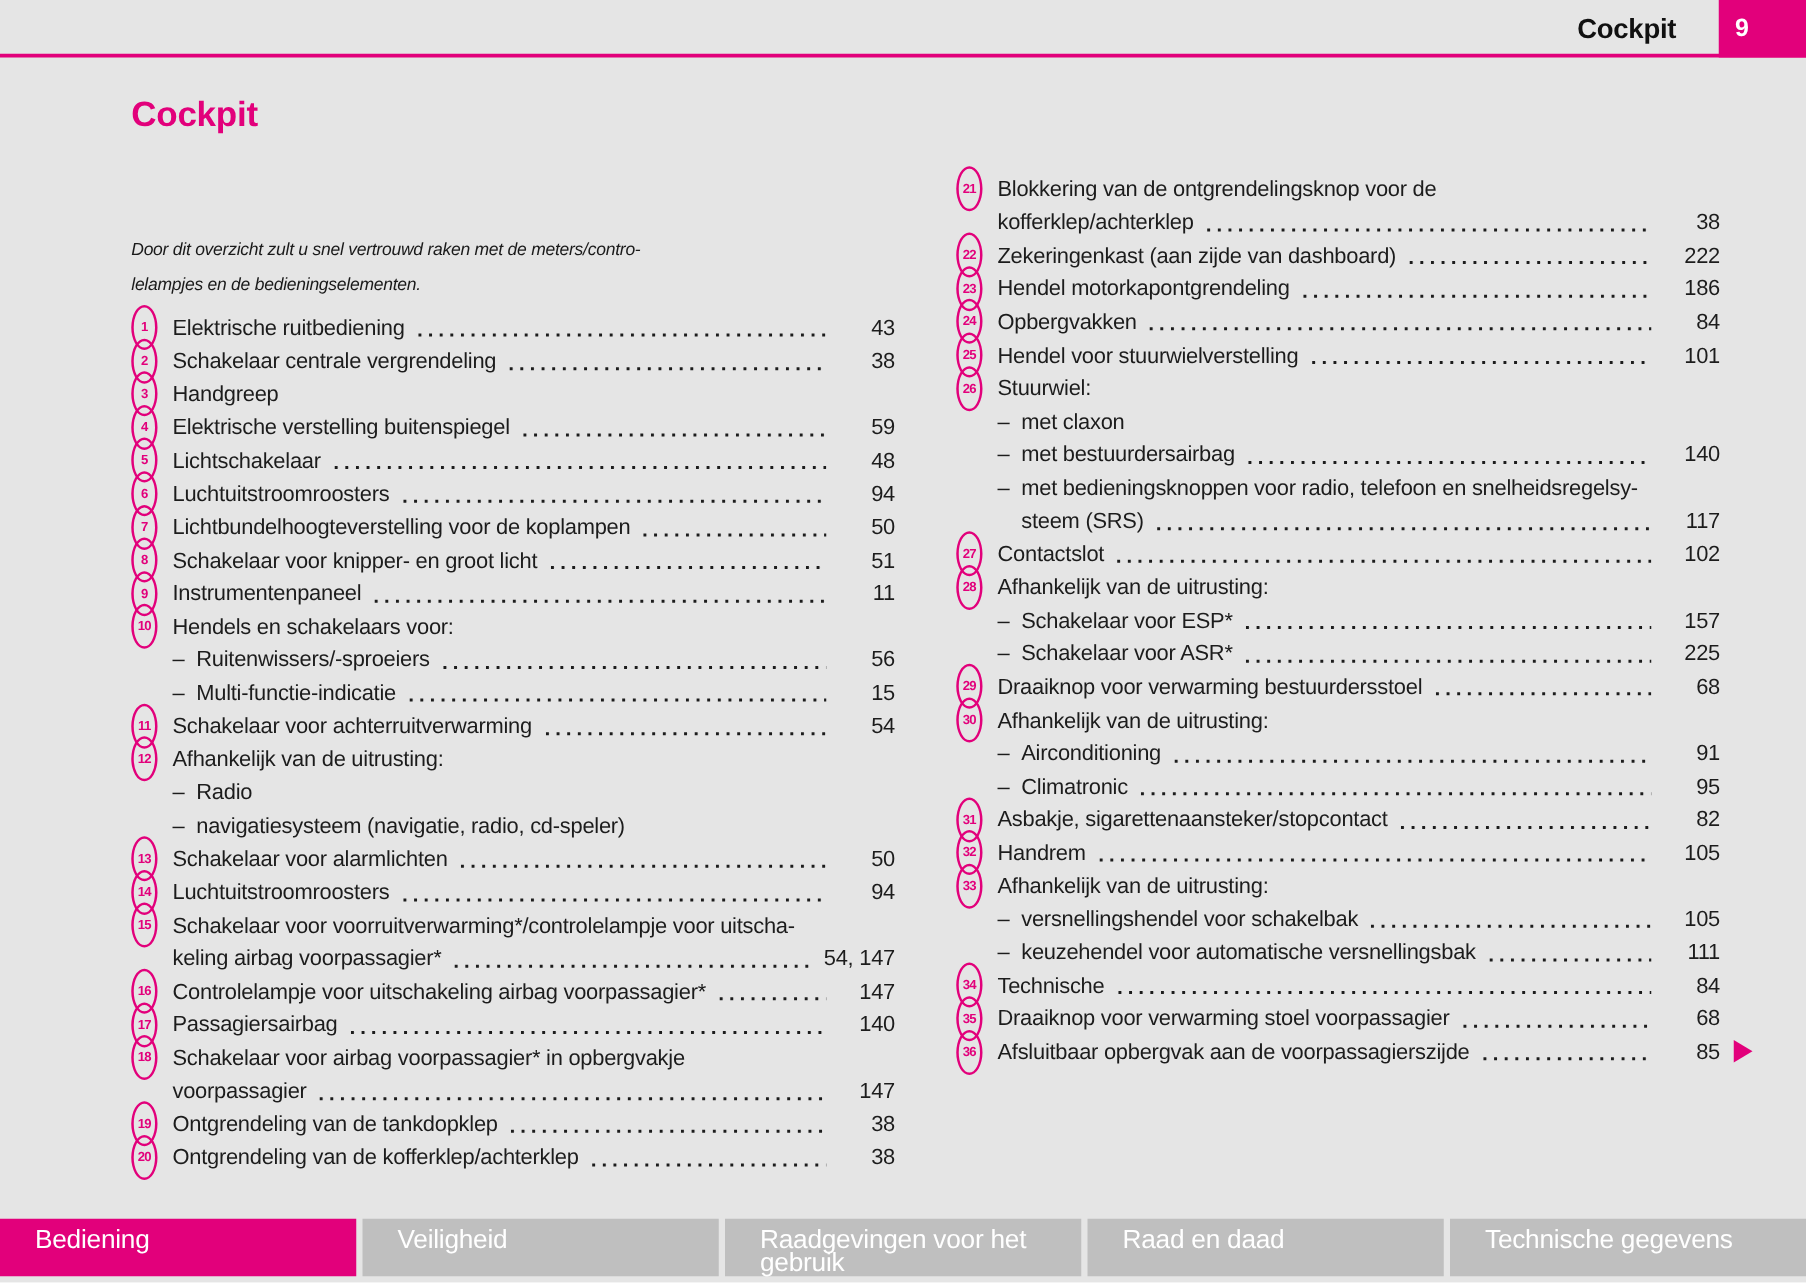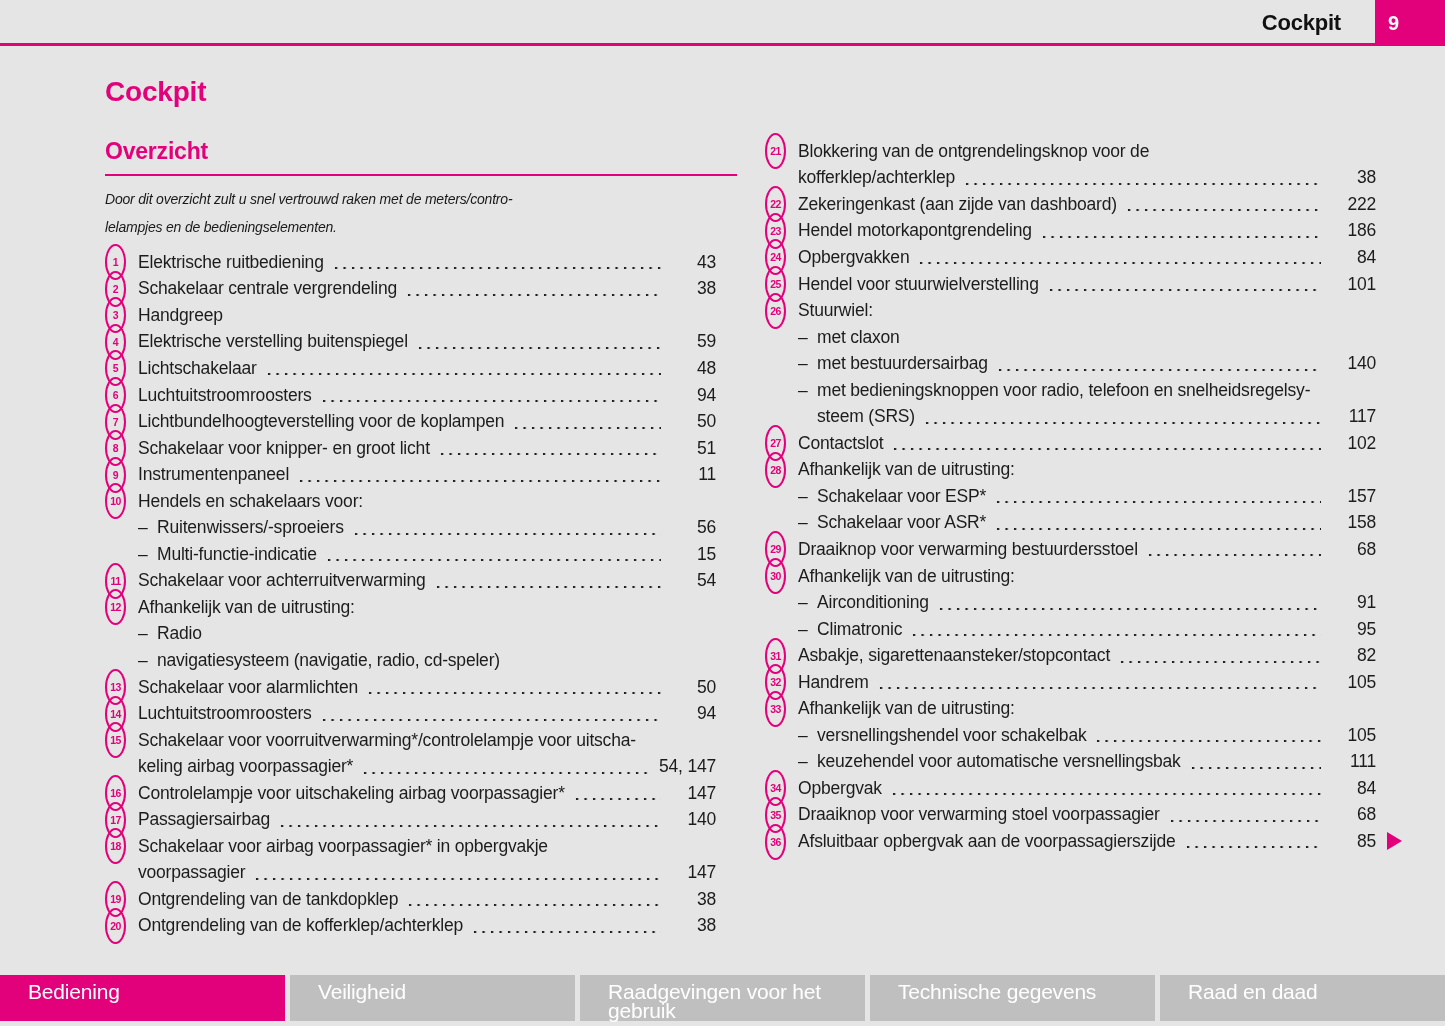--- a/index.html
+++ b/index.html
@@ -52,23 +52,20 @@
 <div class="page" style="--accent: #E2007B; --tabgray: #BFBFBF;">
 
   <div class="running-header">Cockpit</div>
   <div class="page-num-box">
     <span>9</span>
   </div>
   <div class="header-rule"></div>
 
   <div class="main-title">Cockpit</div>
 
-  <div class="section-block">
-    <div class="section-heading">Overzicht</div>
-  </div>
 
   <div class="intro">
       <div>Door dit overzicht zult u snel vertrouwd raken met de meters/contro-</div>
       <div>lelampjes en de bedieningselementen.</div>
     </div>
 
   <div class="col col-left">
       <div class="row">
         <span class="badge">1</span>
         <span class="badge-gap"></span>
@@ -322,21 +319,21 @@
         <span class="dash">–</span>
         <span class="txt">Schakelaar voor ESP*</span>
         <span class="dots"></span>
         <span class="pg">157</span>
       </div>
       <div class="row">
         <span class="indent"></span>
         <span class="dash">–</span>
         <span class="txt">Schakelaar voor ASR*</span>
         <span class="dots"></span>
-        <span class="pg">158</span>
+        <span class="pg">225</span>
       </div>
       <div class="row">
         <span class="badge">29</span>
         <span class="badge-gap"></span>
         <span class="txt">Draaiknop voor verwarming bestuurdersstoel</span>
         <span class="dots"></span>
         <span class="pg">68</span>
       </div>
       <div class="row">
         <span class="badge">30</span>
@@ -386,21 +383,21 @@
       <div class="row">
         <span class="indent"></span>
         <span class="dash">–</span>
         <span class="txt">keuzehendel voor automatische versnellingsbak</span>
         <span class="dots"></span>
         <span class="pg">111</span>
       </div>
       <div class="row">
         <span class="badge">34</span>
         <span class="badge-gap"></span>
-        <span class="txt">Opbergvak</span>
+        <span class="txt">Technische</span>
         <span class="dots"></span>
         <span class="pg">84</span>
       </div>
       <div class="row">
         <span class="badge">35</span>
         <span class="badge-gap"></span>
         <span class="txt">Draaiknop voor verwarming stoel voorpassagier</span>
         <span class="dots"></span>
         <span class="pg">68</span>
       </div>
@@ -411,17 +408,17 @@
         <span class="dots"></span>
         <span class="pg">85</span>
         <span class="arrow-icon"></span>
       </div>
     </div>
 
   <div class="footer">
       <div class="tab active">Bediening</div>
       <div class="tab">Veiligheid</div>
       <div class="tab">Raadgevingen voor het gebruik</div>
+      <div class="tab">Raad en daad</div>
       <div class="tab">Technische gegevens</div>
-      <div class="tab">Raad en daad</div>
     </div>
 
 </div>
 
 </body></html>

